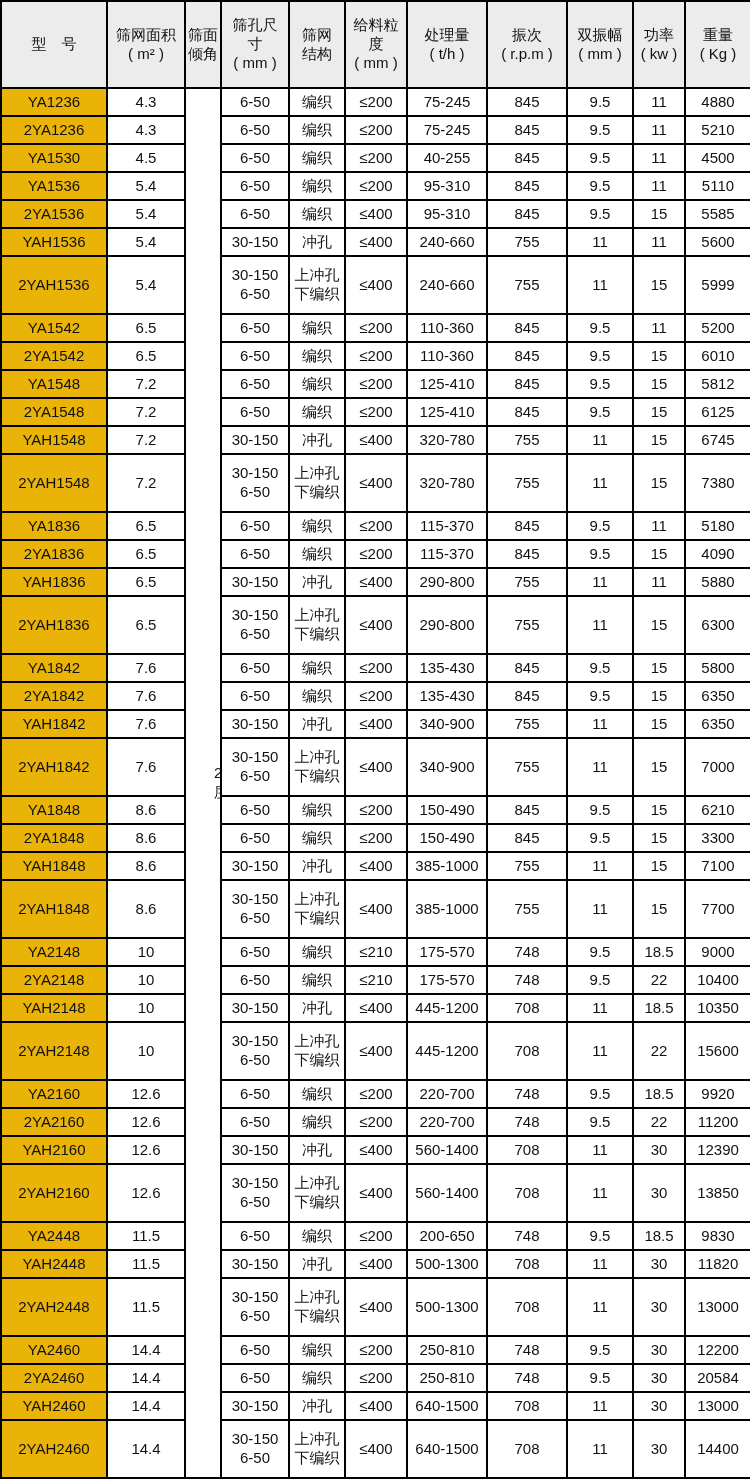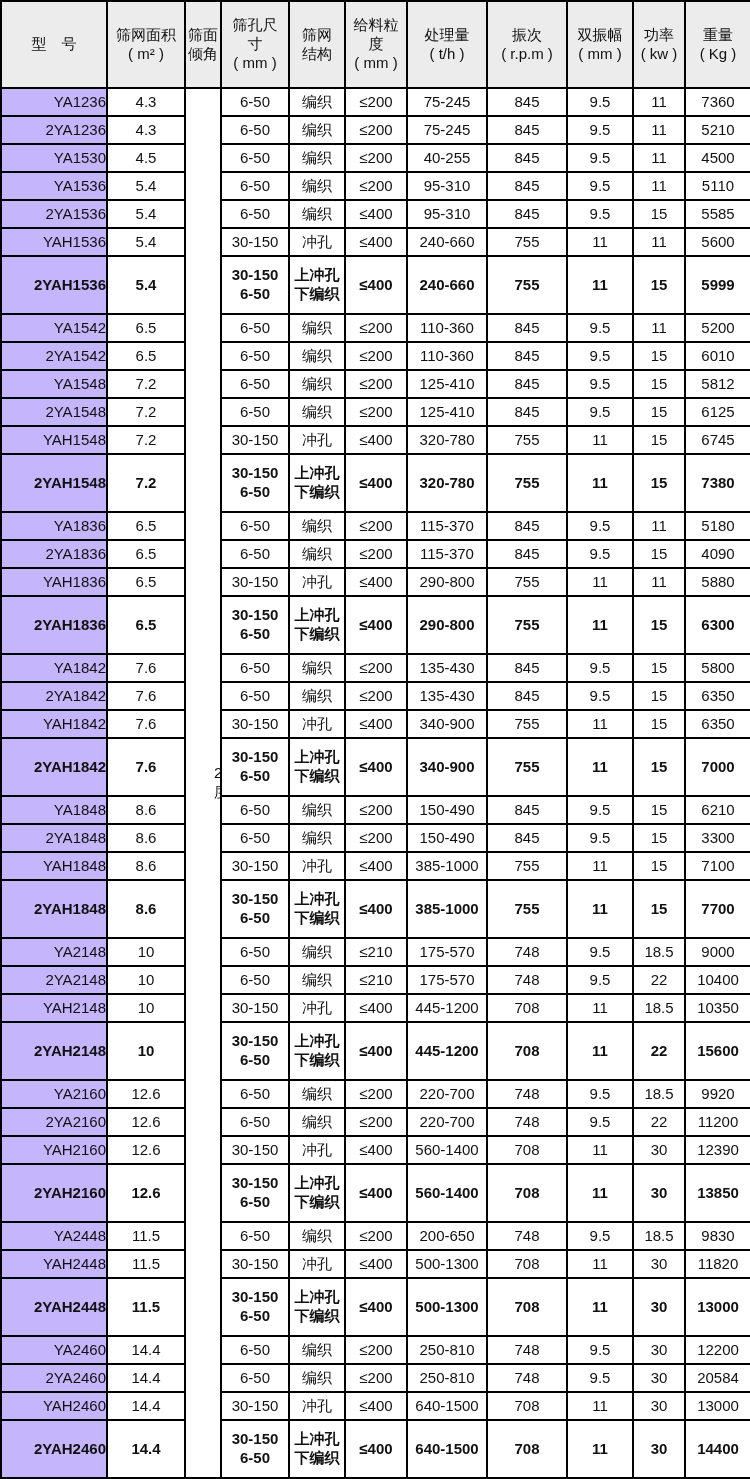--- a/index.html
+++ b/index.html
@@ -30,31 +30,30 @@
   table.spec th {
     background: #ececec;
     font-weight: normal;
     font-size: 15px;
   }
   table.spec td {
     background: #ffffff;
     font-size: 15px;
   }
   table.spec td.model-cell {
-    background: #c4b5fd;
-    text-align: right;
+    background: #eab308;
   }
   table.spec td.incline-cell {
     background: #ffffff;
     font-size: 15px;
     padding-left: 28px;
   }
   thead tr { height: 87px; }
   tr.single { height: 28px; }
-  tr.double { height: 58px; font-weight: bold; }
+  tr.double { height: 58px; }
 </style>
 </head>
 <body>
 
 <div class="page">
   <table class="spec">
     <colgroup>
       <col style="width:106px">
         <col style="width:78px">
         <col style="width:36px">
@@ -100,21 +99,21 @@
     <td>4.3</td>
     <td class="incline-cell" rowspan="40">20
 度</td>
           <td>6-50</td>
     <td>编织</td>
     <td>≤200</td>
     <td>75-245</td>
     <td>845</td>
     <td>9.5</td>
     <td>11</td>
-    <td>7360</td>
+    <td>4880</td>
   </tr>
         <tr class="single">
     <td class="model-cell">2YA1236</td>
     <td>4.3</td>
     <td>6-50</td>
     <td>编织</td>
     <td>≤200</td>
     <td>75-245</td>
     <td>845</td>
     <td>9.5</td>

